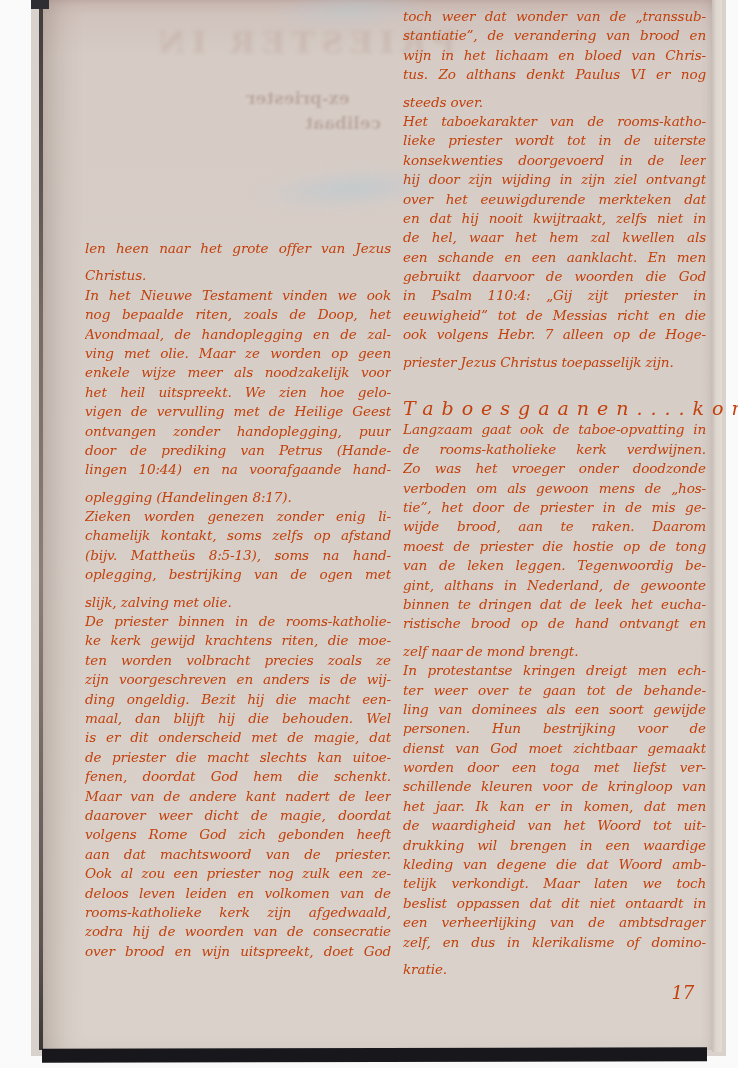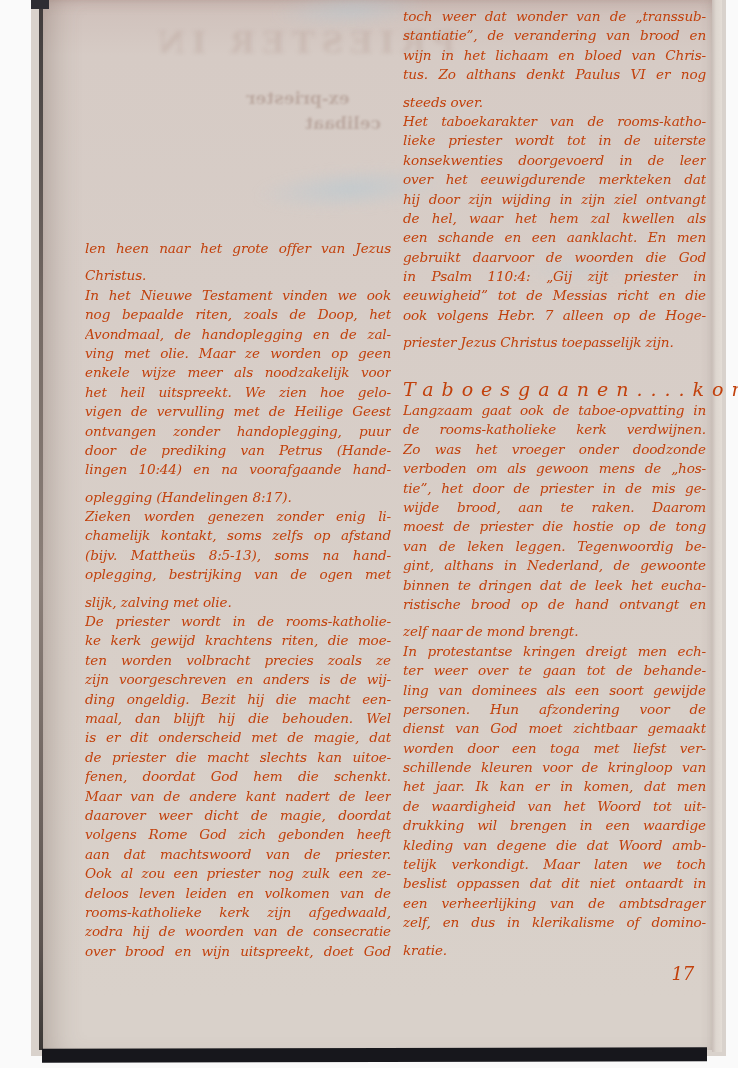--- a/index.html
+++ b/index.html
@@ -77,21 +77,21 @@
       <div class="line">vigen de vervulling met de Heilige Geest</div>
       <div class="line">ontvangen zonder handoplegging, puur</div>
       <div class="line">door de prediking van Petrus (Hande-</div>
       <div class="line">lingen 10:44) en na voorafgaande hand-</div>
       <div class="line line-end">oplegging (Handelingen 8:17).</div>
       <div class="line">Zieken worden genezen zonder enig li-</div>
       <div class="line">chamelijk kontakt, soms zelfs op afstand</div>
       <div class="line">(bijv. Mattheüs 8:5-13), soms na hand-</div>
       <div class="line">oplegging, bestrijking van de ogen met</div>
       <div class="line line-end">slijk, zalving met olie.</div>
-      <div class="line">De priester wordt in de rooms-katholie-</div>
+      <div class="line">De priester binnen in de rooms-katholie-</div>
       <div class="line">ke kerk gewijd krachtens riten, die moe-</div>
       <div class="line">ten worden volbracht precies zoals ze</div>
       <div class="line">zijn voorgeschreven en anders is de wij-</div>
       <div class="line">ding ongeldig. Bezit hij die macht een-</div>
       <div class="line">maal, dan blijft hij die behouden. Wel</div>
       <div class="line">is er dit onderscheid met de magie, dat</div>
       <div class="line">de priester die macht slechts kan uitoe-</div>
       <div class="line">fenen, doordat God hem die schenkt.</div>
       <div class="line">Maar van de andere kant nadert de leer</div>
       <div class="line">daarover weer dicht de magie, doordat</div>
@@ -107,22 +107,23 @@
   <div class="col col-right">
     <div>
         <div class="line">toch weer dat wonder van de „transsub-</div>
         <div class="line">stantiatie”, de verandering van brood en</div>
         <div class="line">wijn in het lichaam en bloed van Chris-</div>
         <div class="line">tus. Zo althans denkt Paulus VI er nog</div>
         <div class="line line-end">steeds over.</div>
         <div class="line">Het taboekarakter van de rooms-katho-</div>
         <div class="line">lieke priester wordt tot in de uiterste</div>
         <div class="line">konsekwenties doorgevoerd in de leer</div>
+        <div class="line">hij door zijn wijding in zijn ziel ontvangt</div>
         <div class="line">over het eeuwigdurende merkteken dat</div>
-        <div class="line">hij door zijn wijding in zijn ziel ontvangt</div>
+        <div class="line">en dat hij nooit kwijtraakt, zelfs niet in</div>
         <div class="line">de hel, waar het hem zal kwellen als</div>
         <div class="line">een schande en een aanklacht. En men</div>
         <div class="line">gebruikt daarvoor de woorden die God</div>
         <div class="line">in Psalm 110:4: „Gij zijt priester in</div>
         <div class="line">eeuwigheid” tot de Messias richt en die</div>
         <div class="line">ook volgens Hebr. 7 alleen op de Hoge-</div>
         <div class="line line-end">priester Jezus Christus toepasselijk zijn.</div>
       </div>
     <div class="section-heading">
       <span>Taboes</span>
@@ -139,21 +140,21 @@
         <div class="line">wijde brood, aan te raken. Daarom</div>
         <div class="line">moest de priester die hostie op de tong</div>
         <div class="line">van de leken leggen. Tegenwoordig be-</div>
         <div class="line">gint, althans in Nederland, de gewoonte</div>
         <div class="line">binnen te dringen dat de leek het eucha-</div>
         <div class="line">ristische brood op de hand ontvangt en</div>
         <div class="line line-end">zelf naar de mond brengt.</div>
         <div class="line">In protestantse kringen dreigt men ech-</div>
         <div class="line">ter weer over te gaan tot de behande-</div>
         <div class="line">ling van dominees als een soort gewijde</div>
-        <div class="line">personen. Hun afzondering voor de</div>
+        <div class="line">personen. Hun bestrijking voor de</div>
         <div class="line">dienst van God moet zichtbaar gemaakt</div>
         <div class="line">worden door een toga met liefst ver-</div>
         <div class="line">schillende kleuren voor de kringloop van</div>
         <div class="line">het jaar. Ik kan er in komen, dat men</div>
         <div class="line">de waardigheid van het Woord tot uit-</div>
         <div class="line">drukking wil brengen in een waardige</div>
         <div class="line">kleding van degene die dat Woord amb-</div>
         <div class="line">telijk verkondigt. Maar laten we toch</div>
         <div class="line">beslist oppassen dat dit niet ontaardt in</div>
         <div class="line">een verheerlijking van de ambtsdrager</div>

